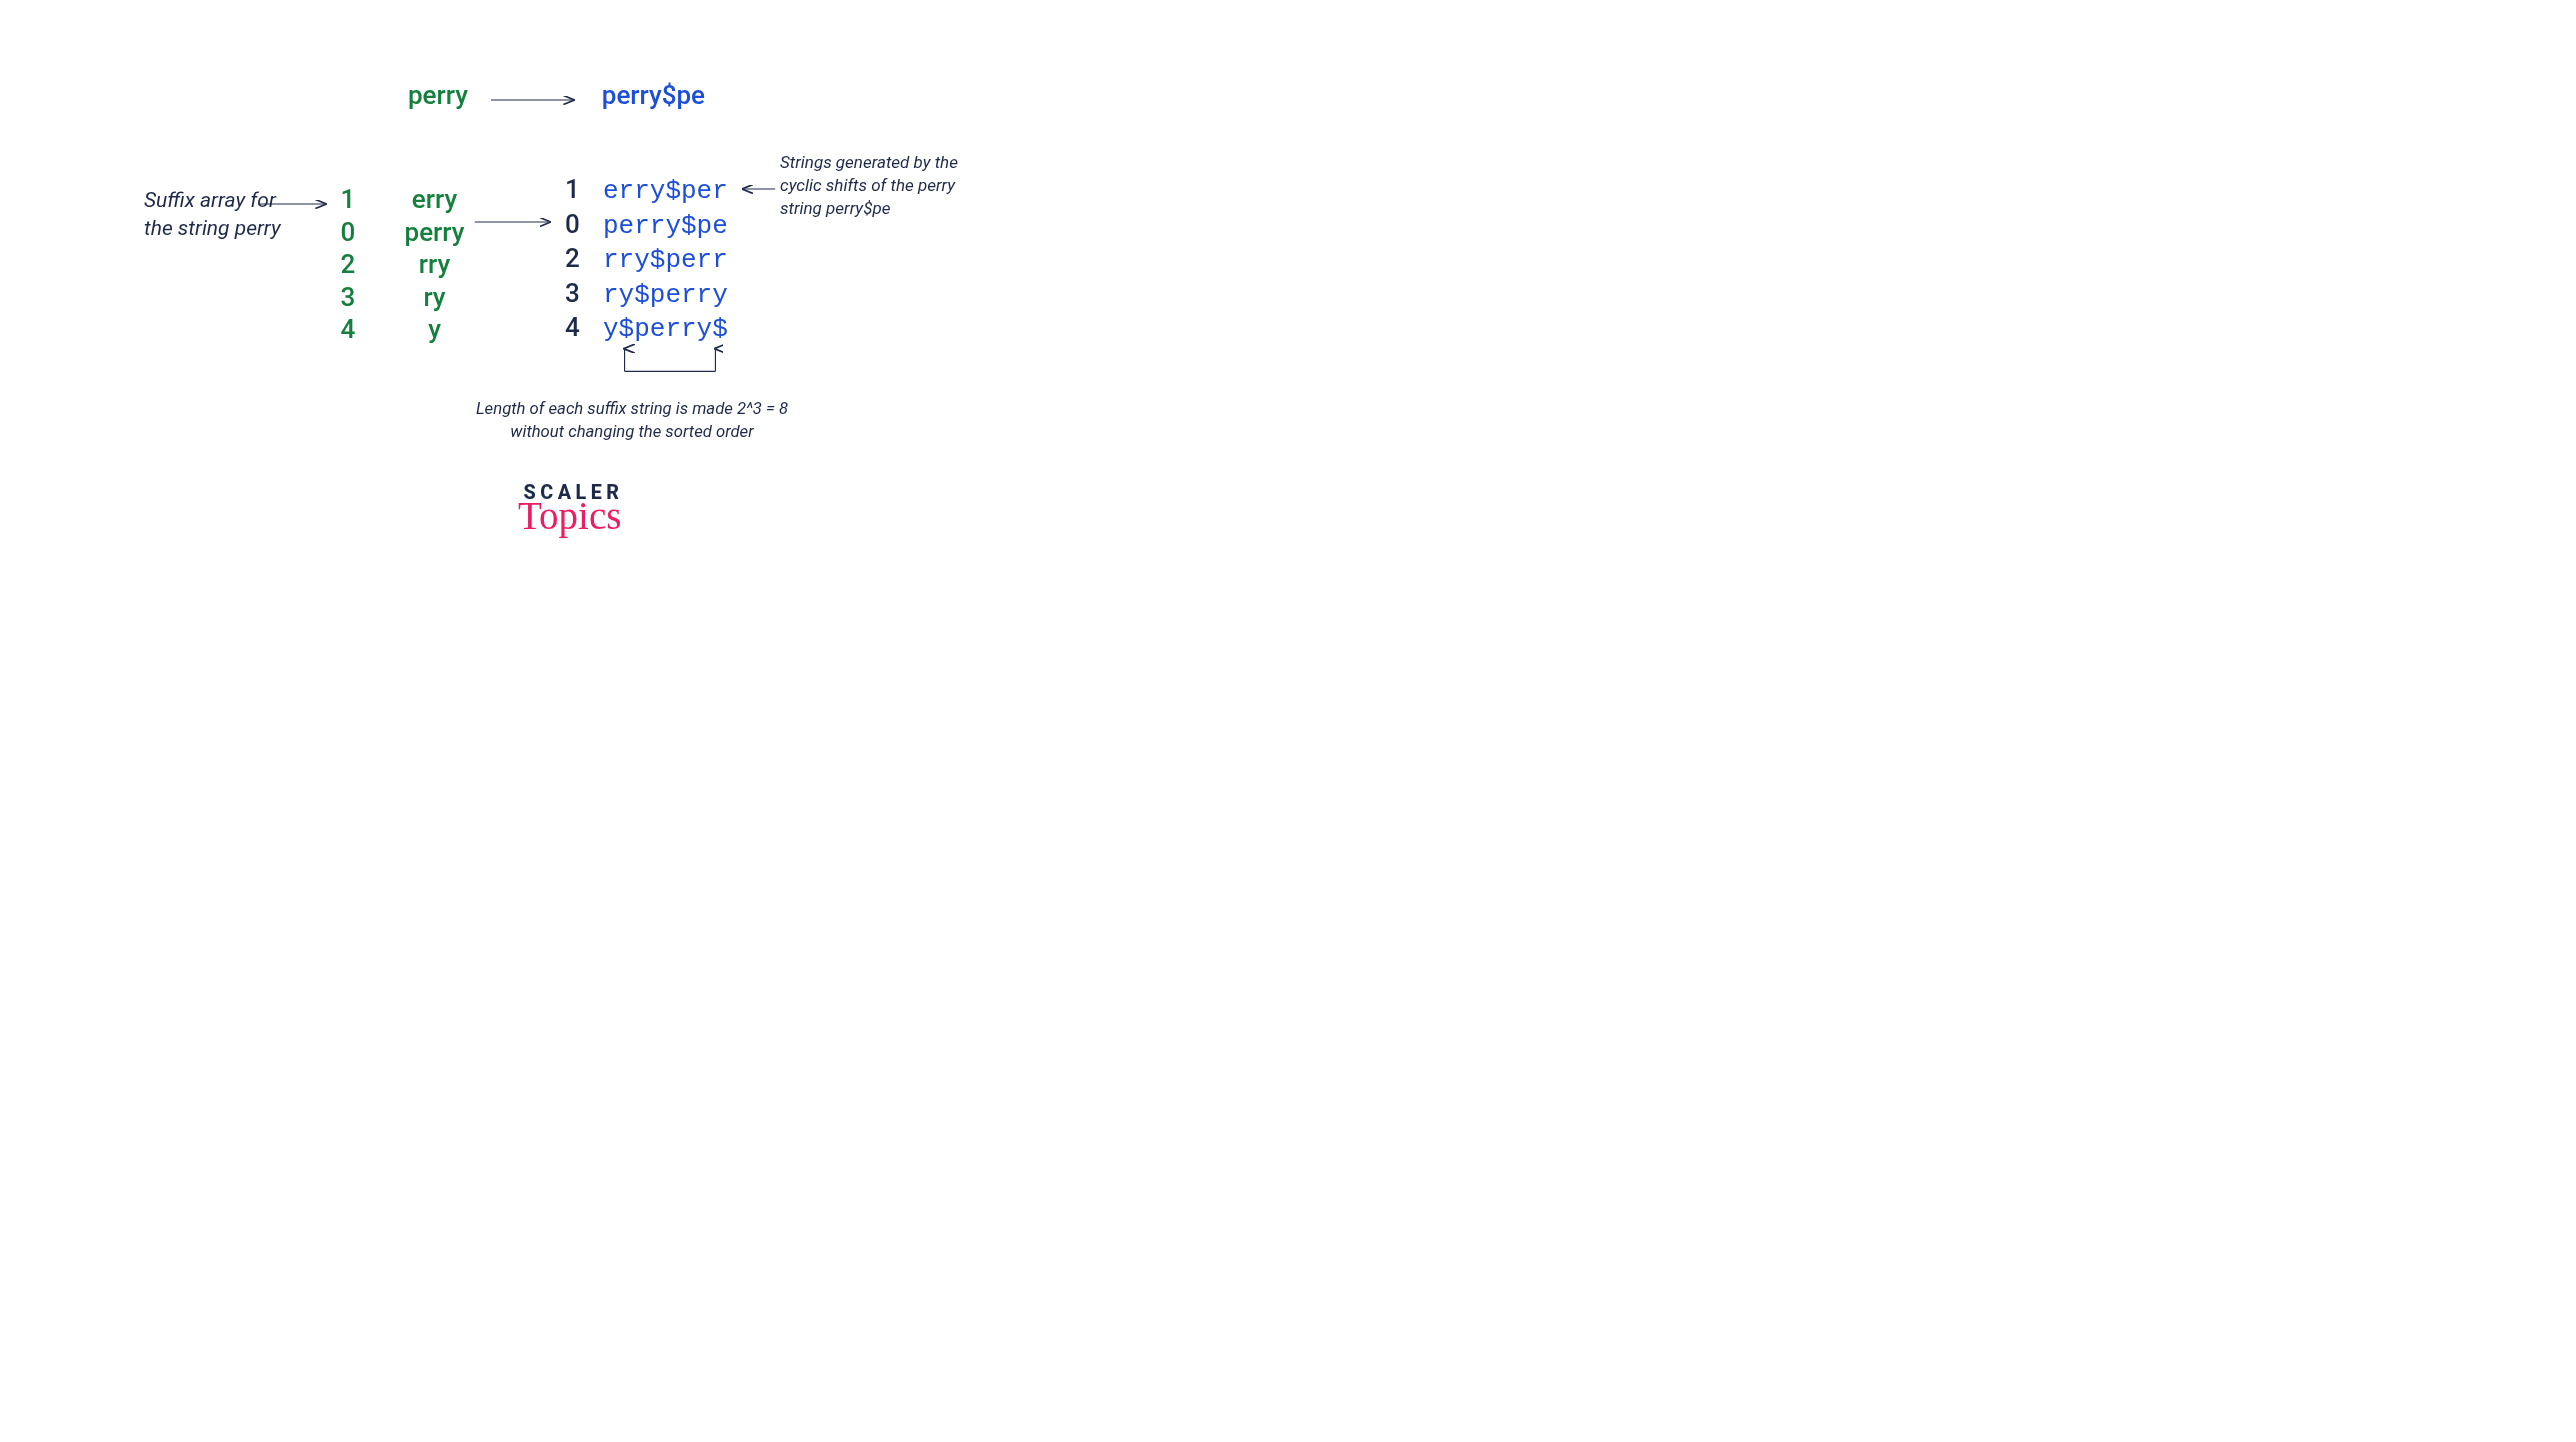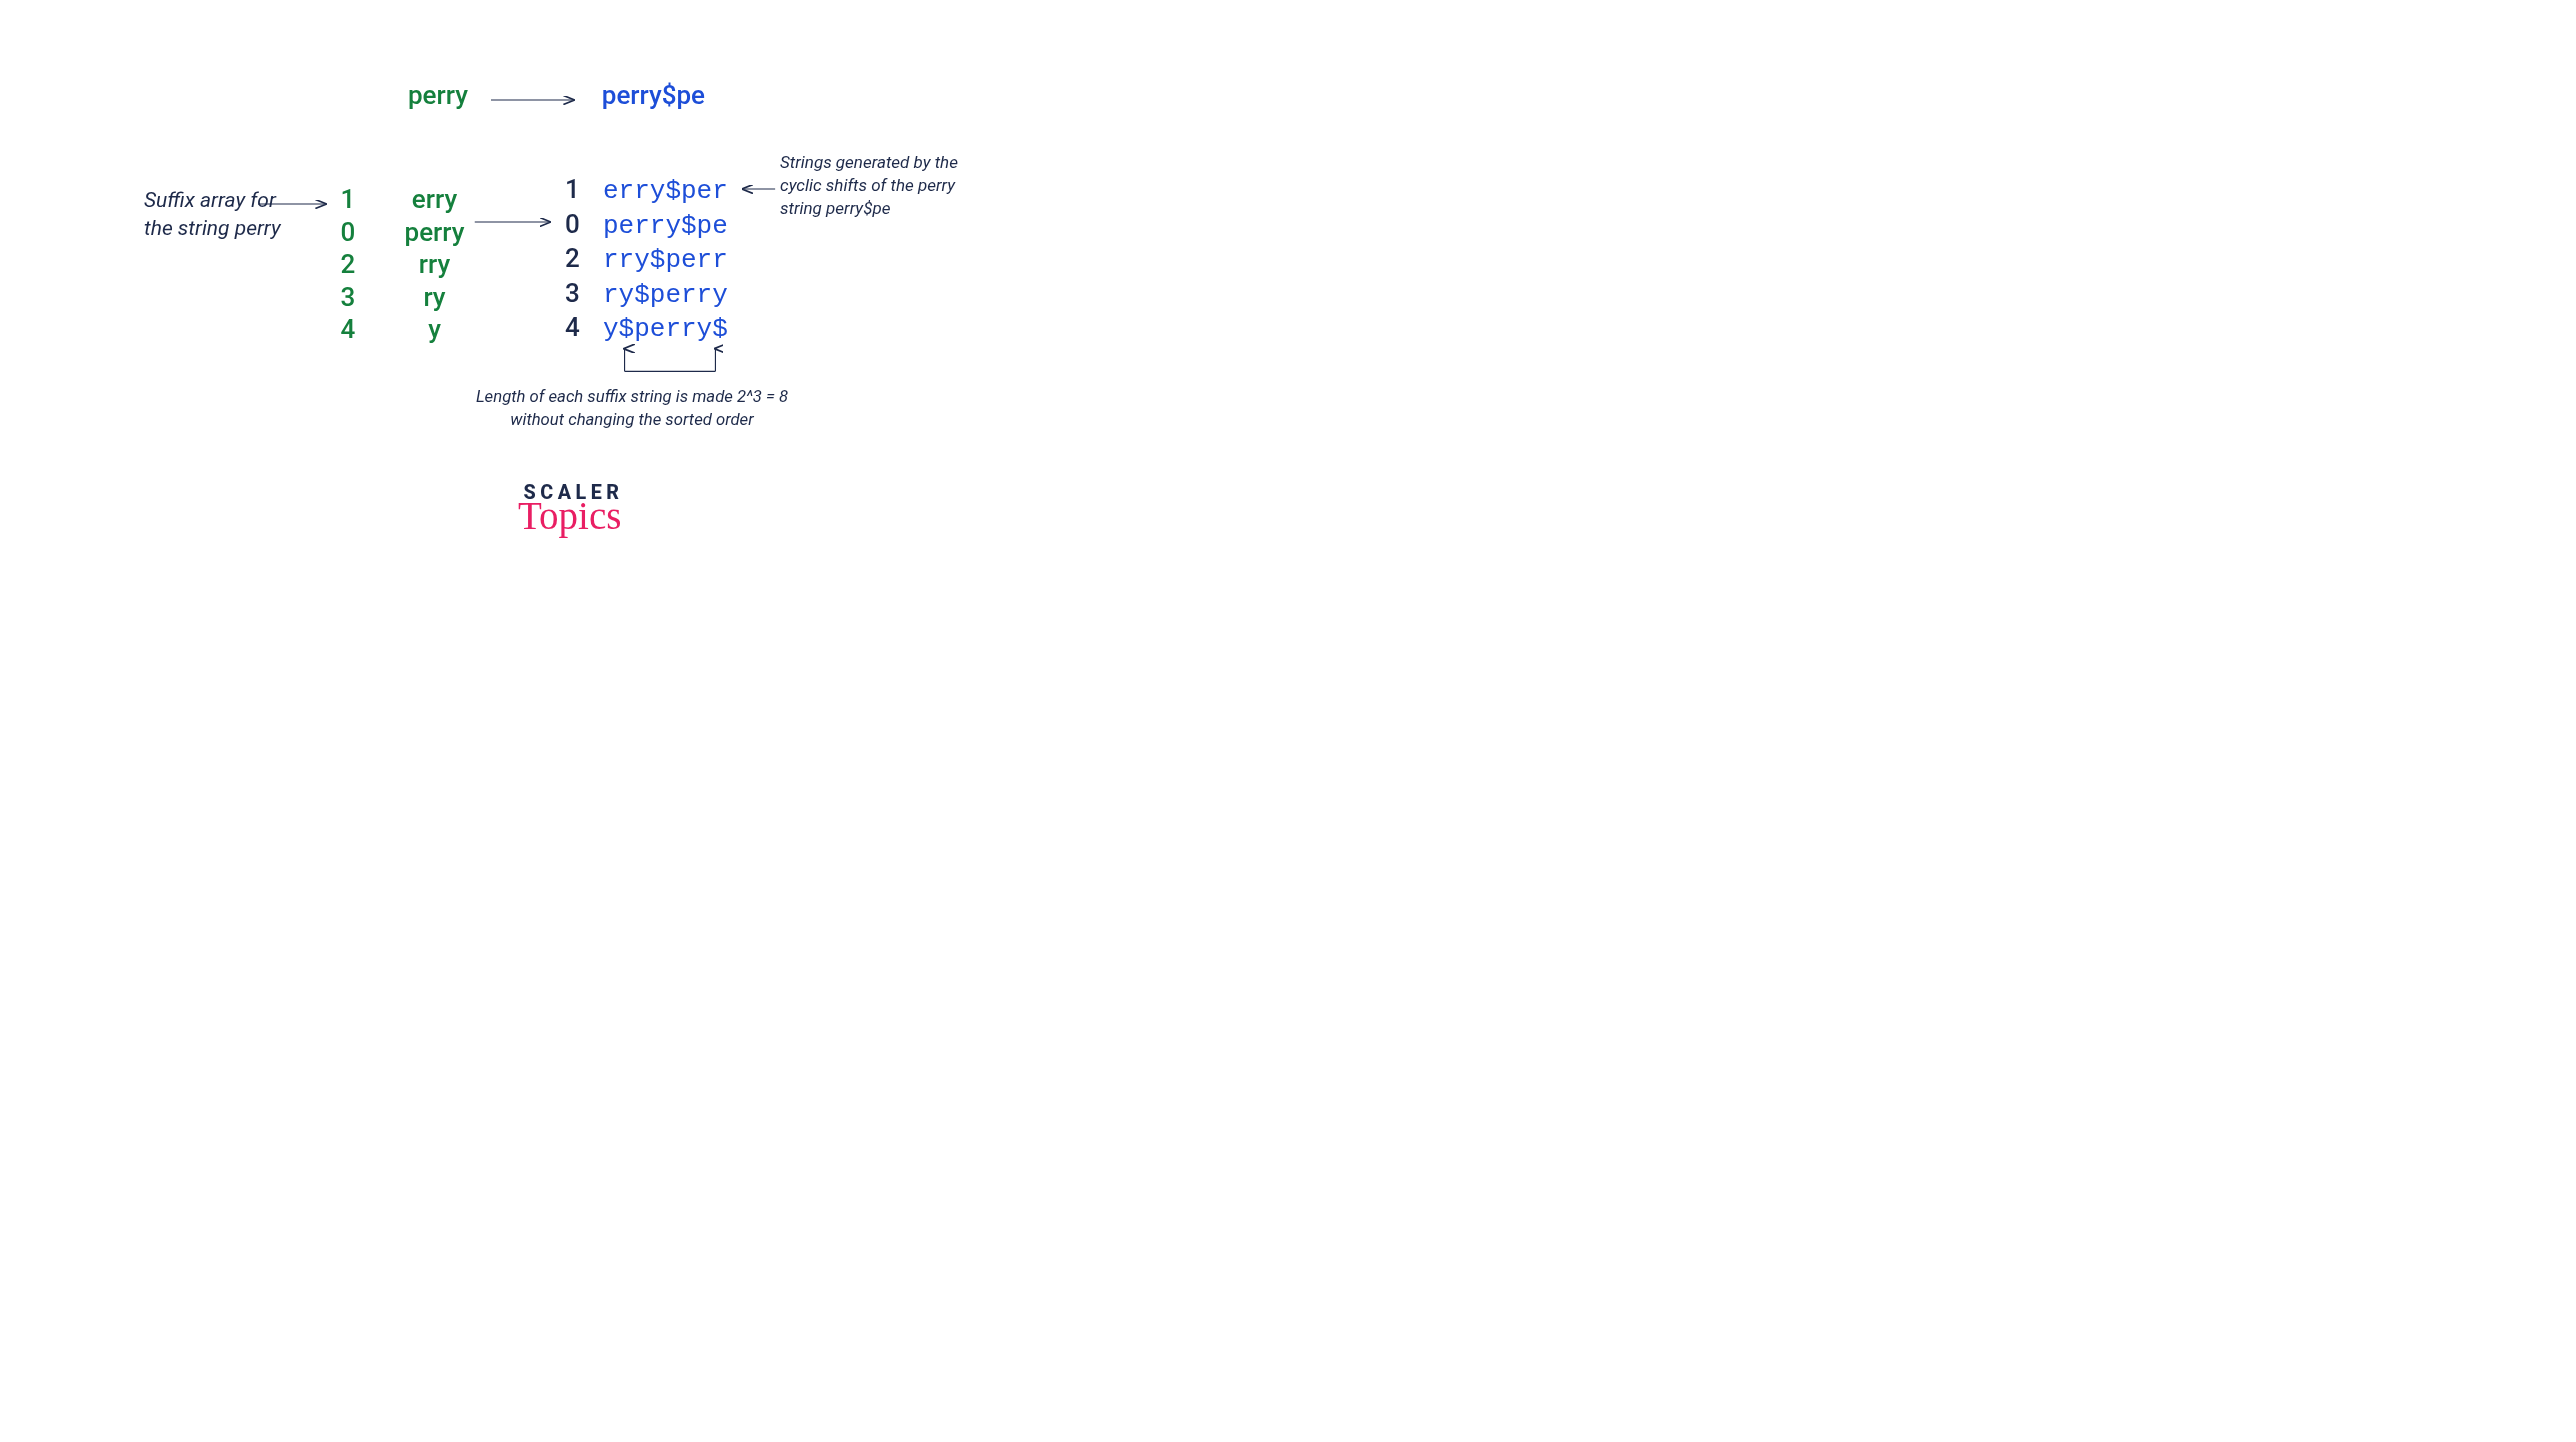--- a/index.html
+++ b/index.html
@@ -122,21 +122,21 @@
     position: absolute;
     left: 617px;
     top: 341px;
   }
   
   
   .bottom-note {
     position: absolute;
     left: 0;
     width: 1113px;
-    top: 386px;
+    top: 398px;
     text-align: center;
     font-size: 16.7px;
     line-height: 1.35;
   }
   .bottom-note-inner {
     display: inline-block;
     text-align: center;
     margin-left: 151px;
   }
   

